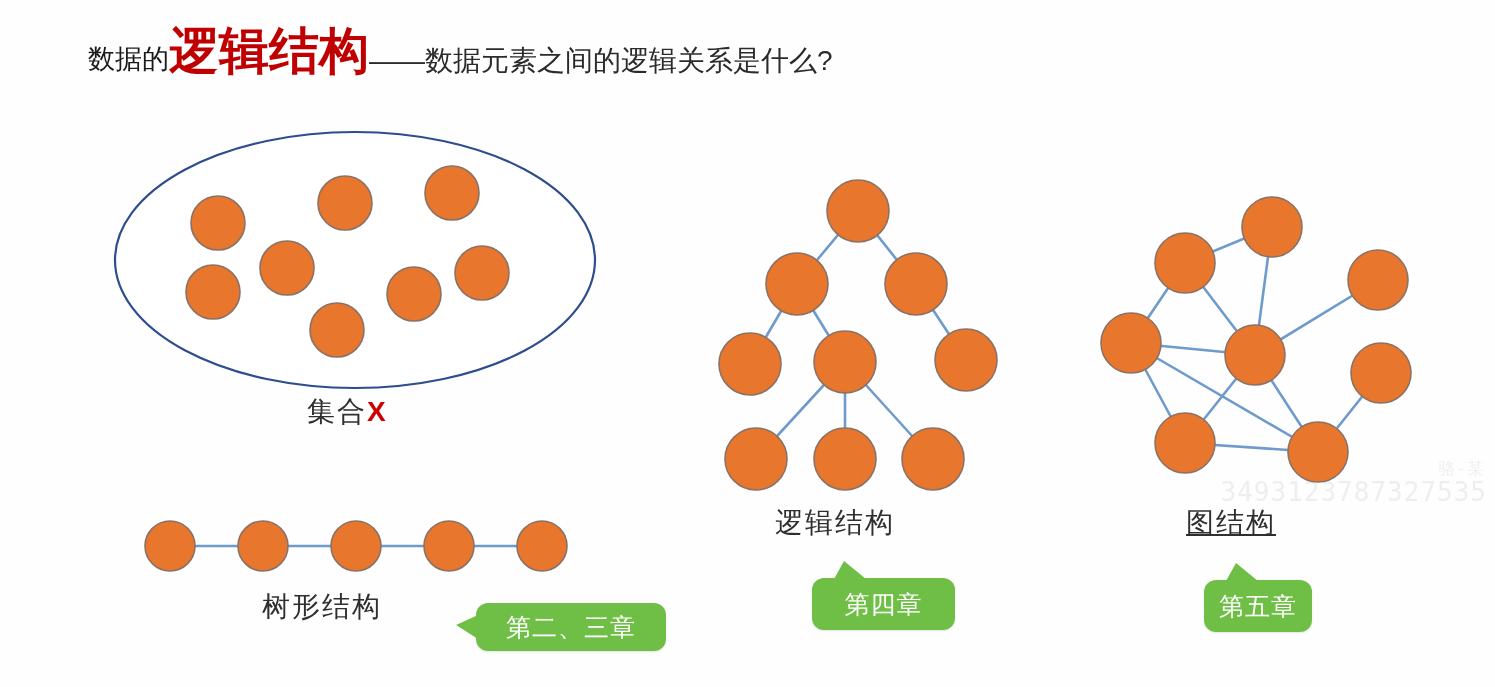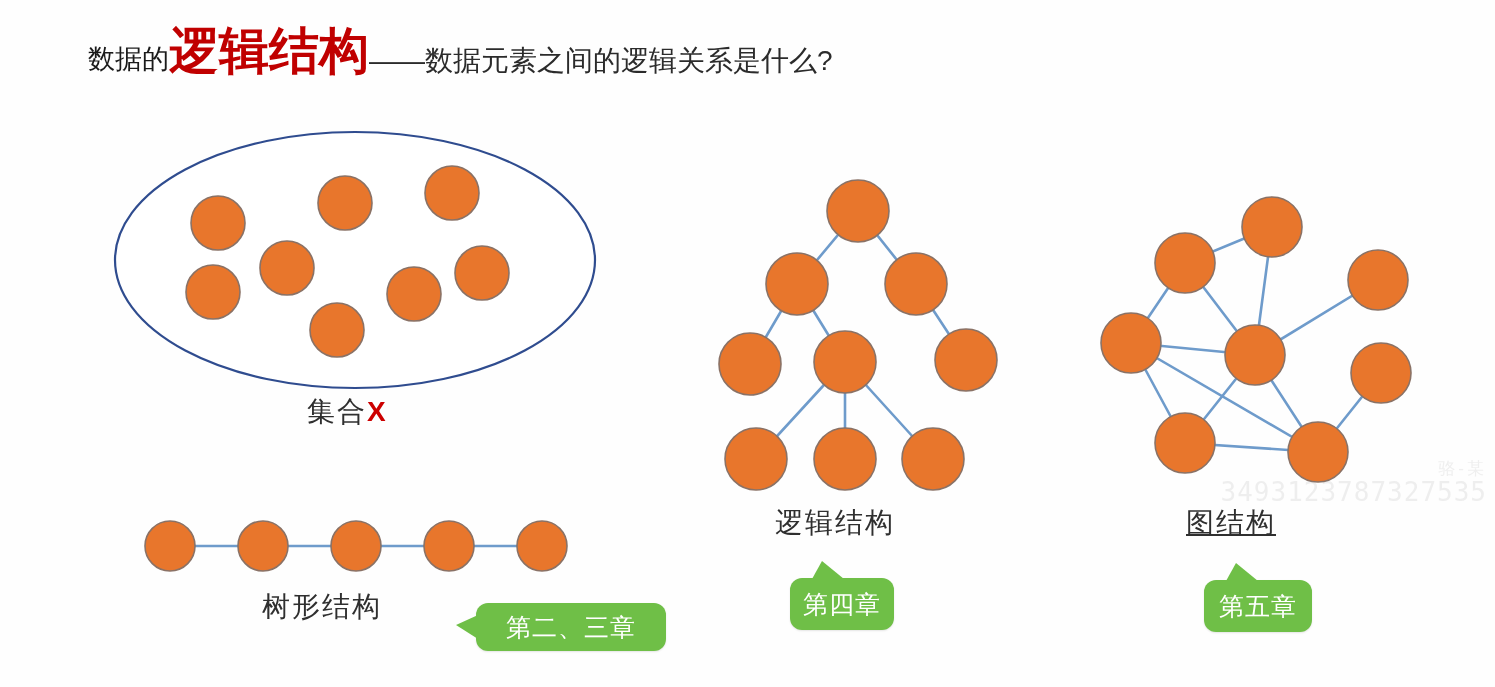--- a/index.html
+++ b/index.html
@@ -202,21 +202,21 @@
         <circle cx="916" cy="284" r="31" fill="#E8762C" stroke="#8A7266" stroke-width="1.6"></circle>
         <circle cx="750" cy="364" r="31" fill="#E8762C" stroke="#8A7266" stroke-width="1.6"></circle>
         <circle cx="845" cy="362" r="31" fill="#E8762C" stroke="#8A7266" stroke-width="1.6"></circle>
         <circle cx="966" cy="360" r="31" fill="#E8762C" stroke="#8A7266" stroke-width="1.6"></circle>
         <circle cx="756" cy="459" r="31" fill="#E8762C" stroke="#8A7266" stroke-width="1.6"></circle>
         <circle cx="845" cy="459" r="31" fill="#E8762C" stroke="#8A7266" stroke-width="1.6"></circle>
         <circle cx="933" cy="459" r="31" fill="#E8762C" stroke="#8A7266" stroke-width="1.6"></circle>
       </svg>
   </div>
   <div class="caption" style="left:775px; top:504px;">逻辑结构</div>
-  <div class="callout" style="left:790px; top:578px; width:104px; height:52px;">
+  <div class="callout" style="left:812px; top:578px; width:143px; height:52px;">
     <span class="tail tail-up"></span>
     <span>第四章</span>
   </div>
 
   <div class="canvas" style="left:1090px; top:185px; width:330px; height:315px;">
     <svg id="svg-graph" width="330" height="315" viewBox="1090 185 330 315">
         <line x1="1272" y1="227" x2="1185" y2="263" stroke="#6E9BCB" stroke-width="2.6" stroke-linecap="round"></line>
         <line x1="1272" y1="227" x2="1255" y2="355" stroke="#6E9BCB" stroke-width="2.6" stroke-linecap="round"></line>
         <line x1="1185" y1="263" x2="1131" y2="343" stroke="#6E9BCB" stroke-width="2.6" stroke-linecap="round"></line>
         <line x1="1185" y1="263" x2="1255" y2="355" stroke="#6E9BCB" stroke-width="2.6" stroke-linecap="round"></line>

